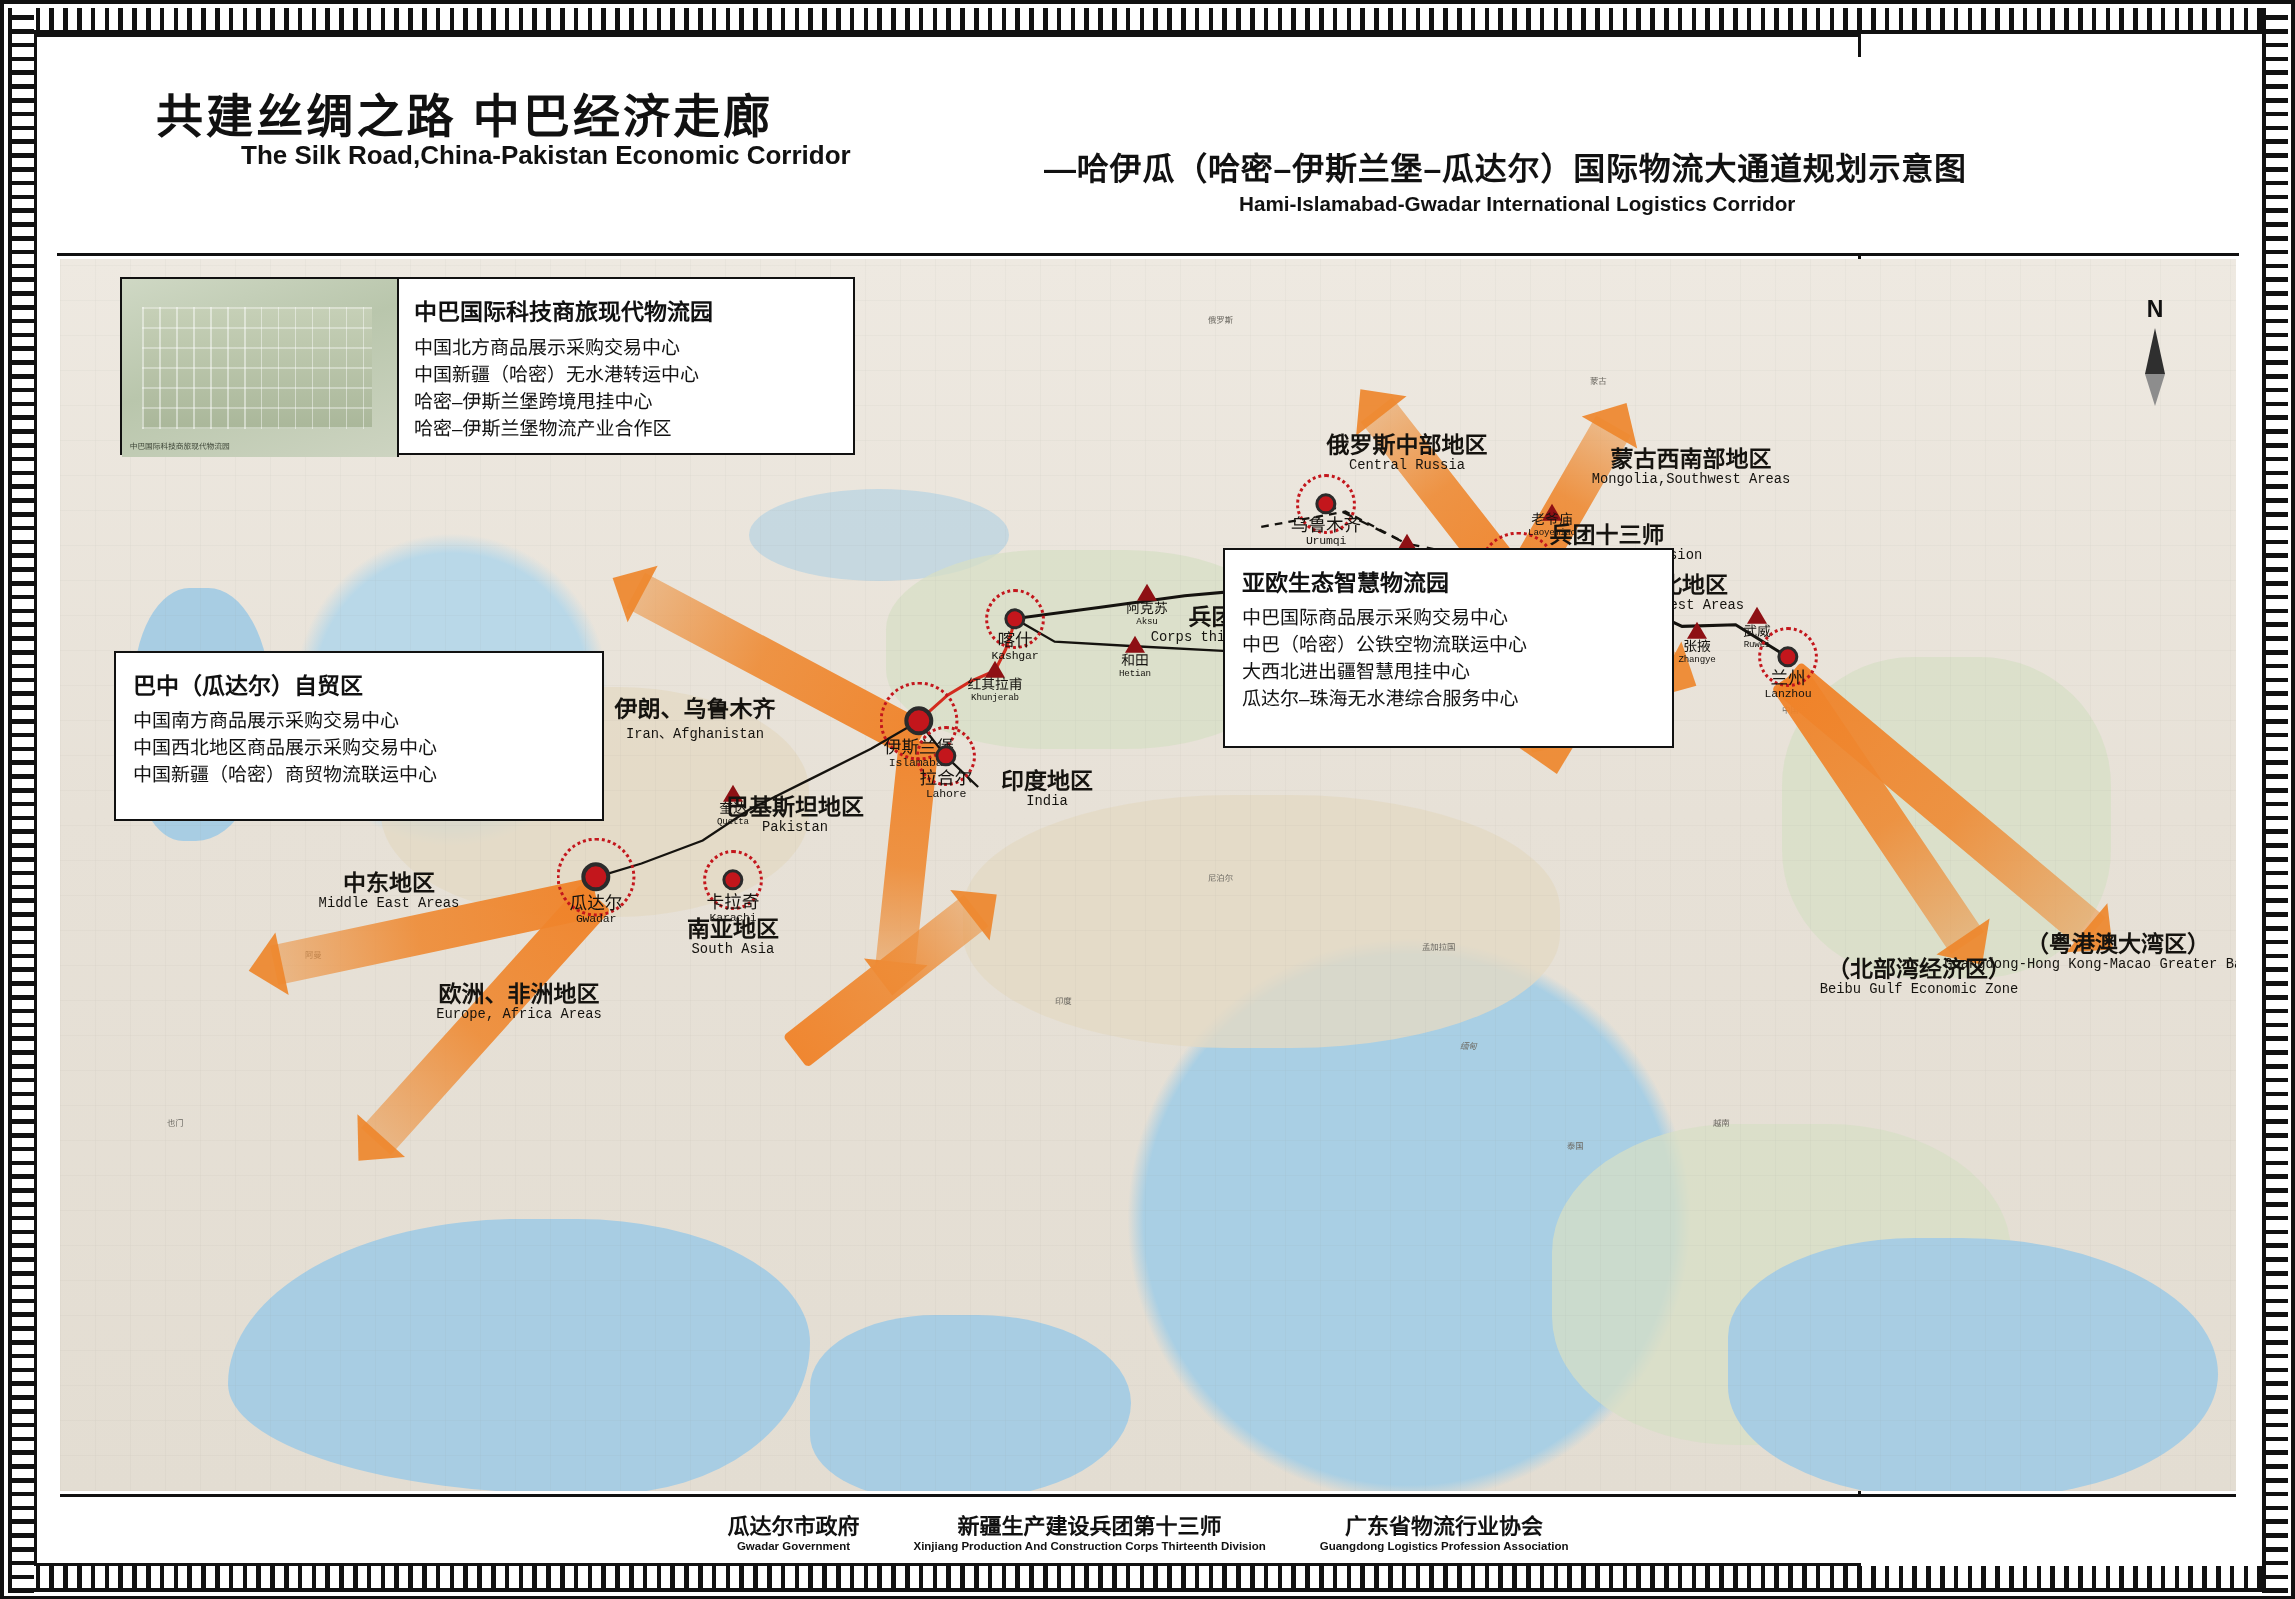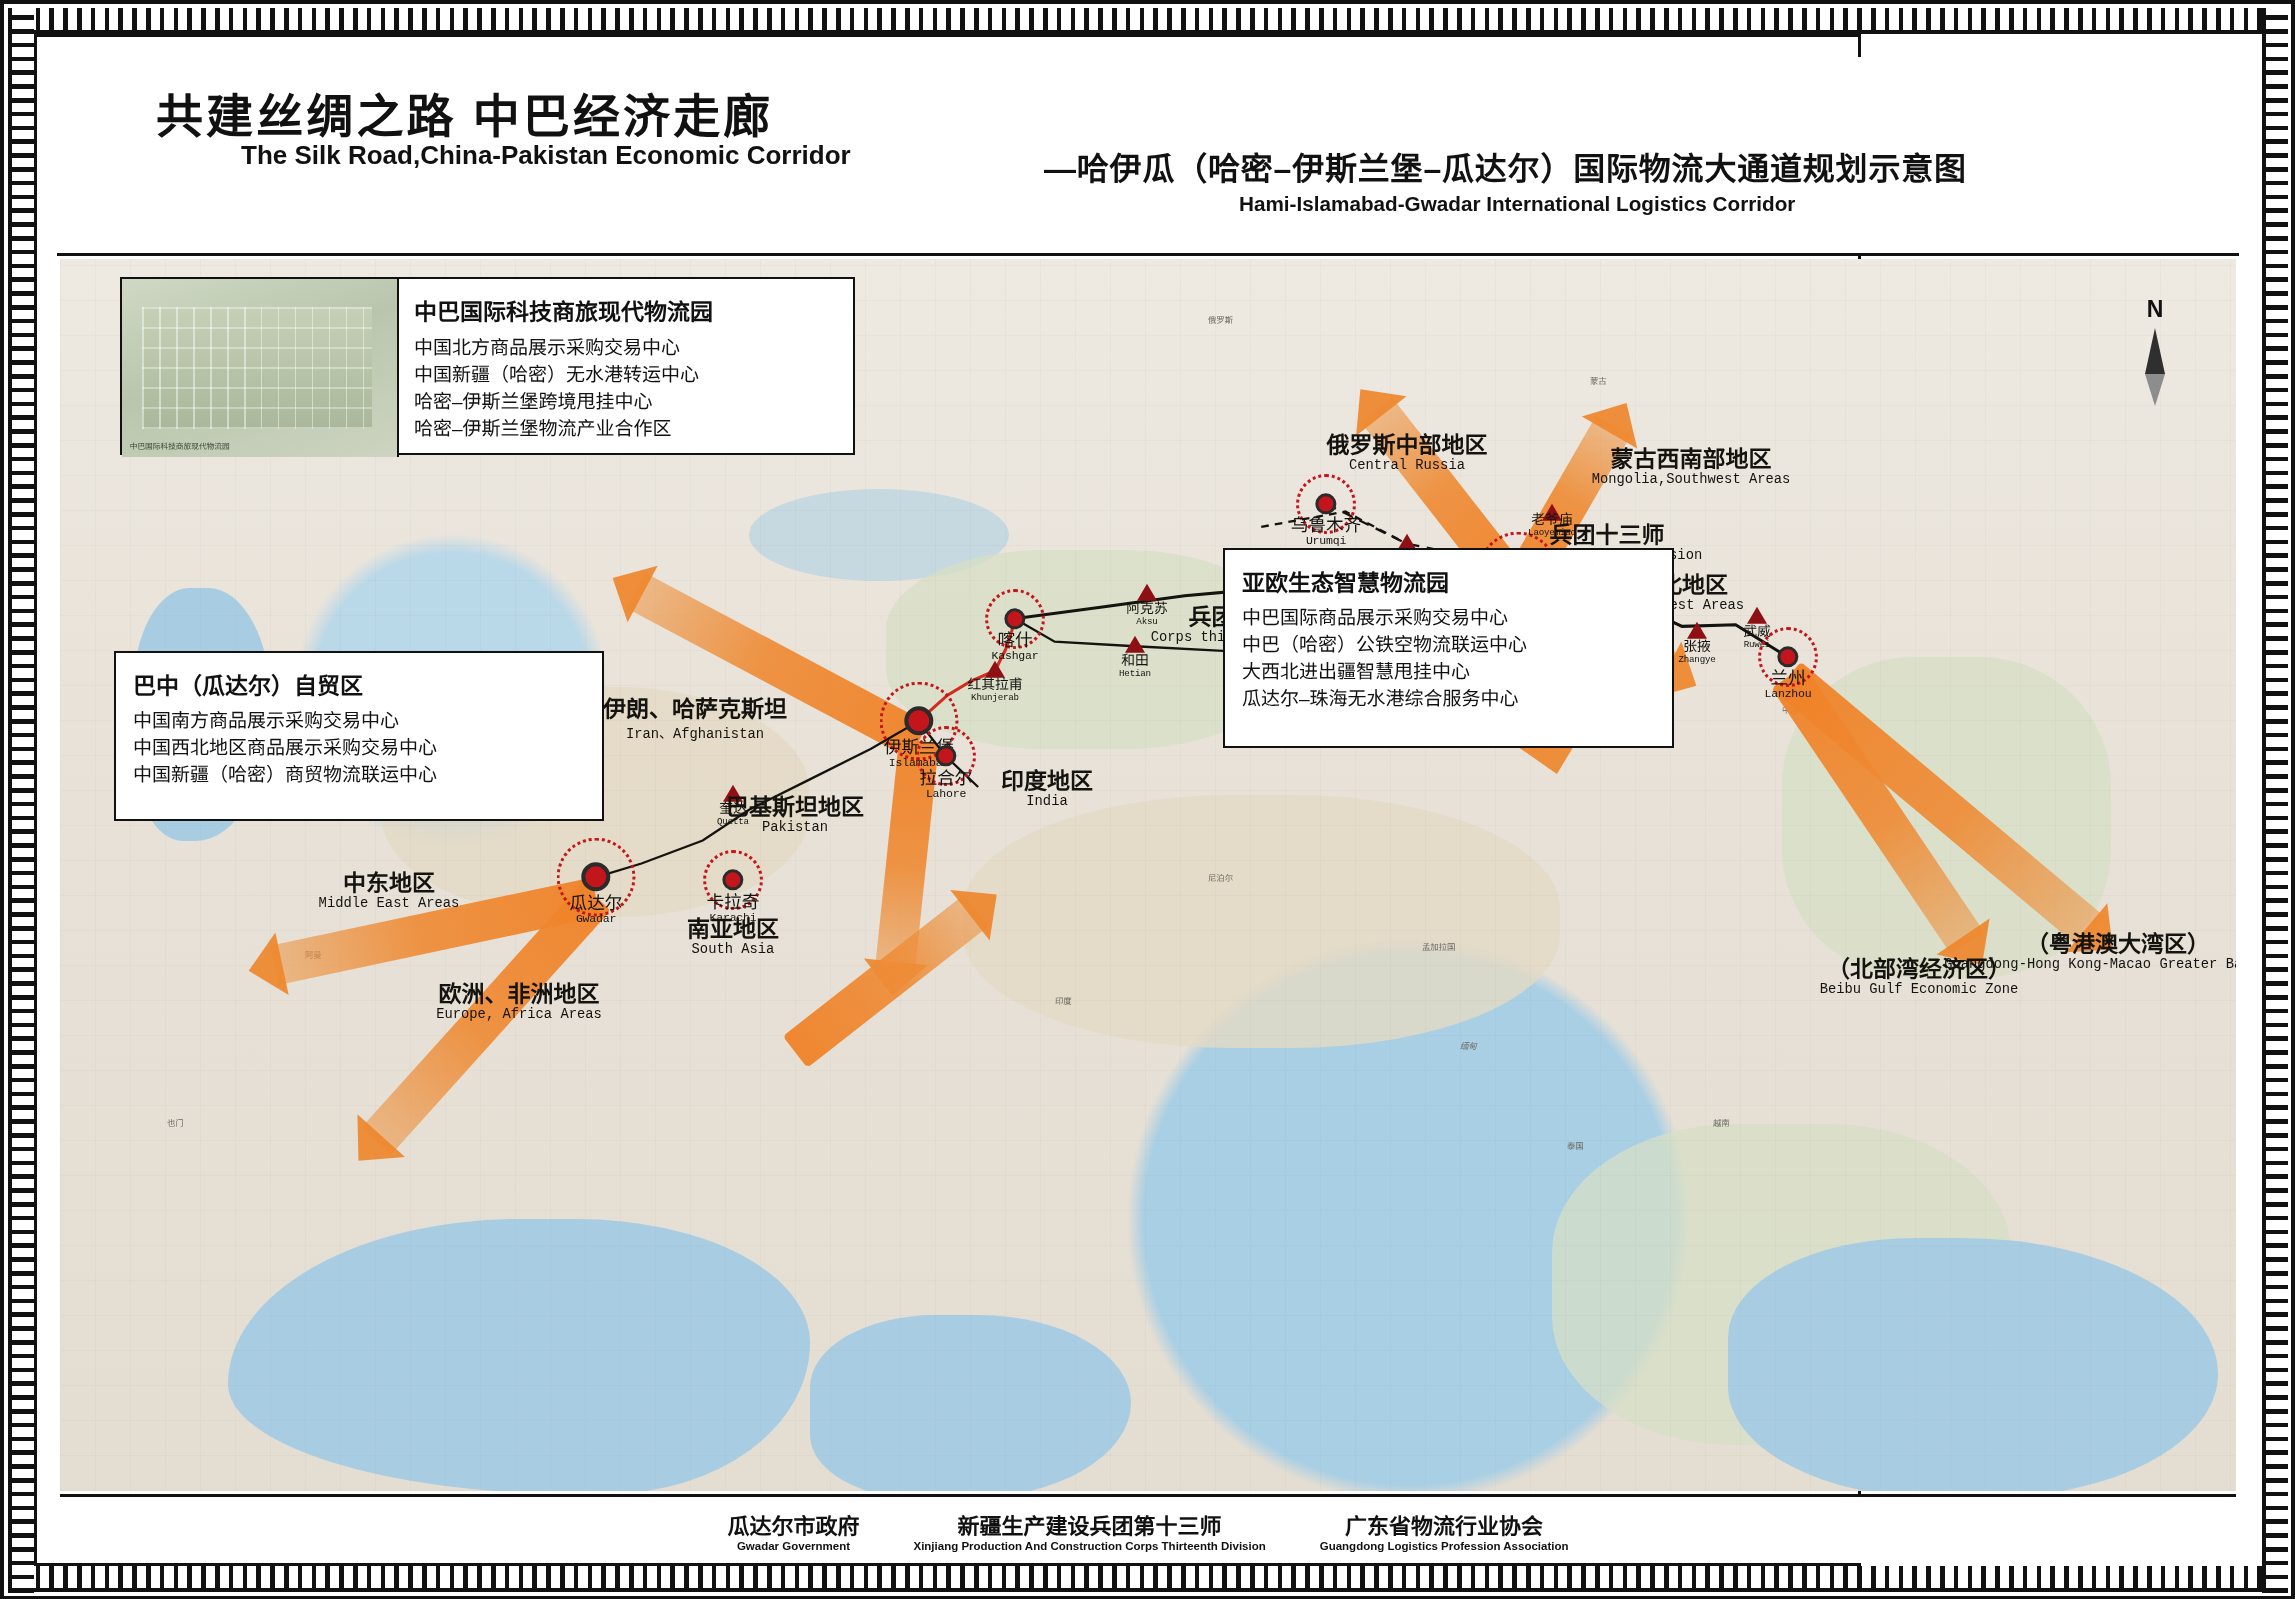--- a/index.html
+++ b/index.html
@@ -330,21 +330,21 @@
         </div>
         <div class="region" style="left: 1622px; top: 314px;">
           <div class="cn">西北地区</div>
           <div class="en">Northwest Areas</div>
         </div>
         <div class="region" style="left: 1477px; top: 366px;">
           <div class="cn">西南地区</div>
           <div class="en">Southwest Areas</div>
         </div>
         <div class="region" style="left: 635px; top: 438px;">
-          <div class="cn">伊朗、哈萨克斯坦</div>
+          <div class="cn">伊朗、乌鲁木齐</div>
           <div class="en">Iran、Afghanistan</div>
         </div>
         <div class="region" style="left: 735px; top: 536px;">
           <div class="cn">巴基斯坦地区</div>
           <div class="en">Pakistan</div>
         </div>
         <div class="region" style="left: 987px; top: 510px;">
           <div class="cn">印度地区</div>
           <div class="en">India</div>
         </div>

